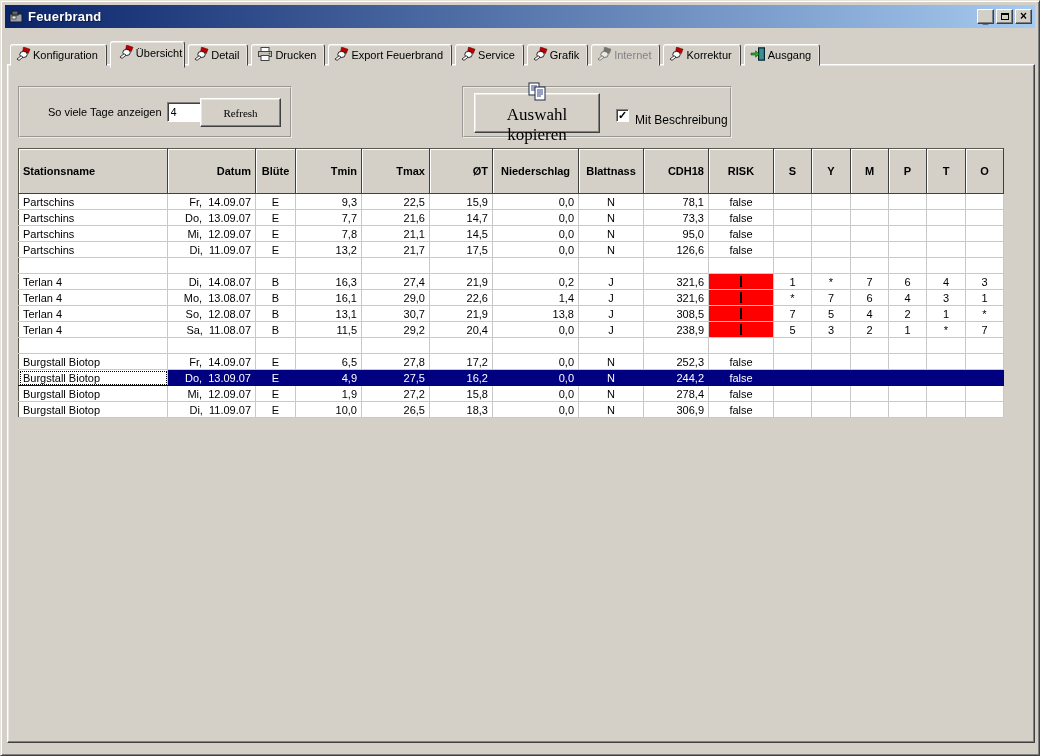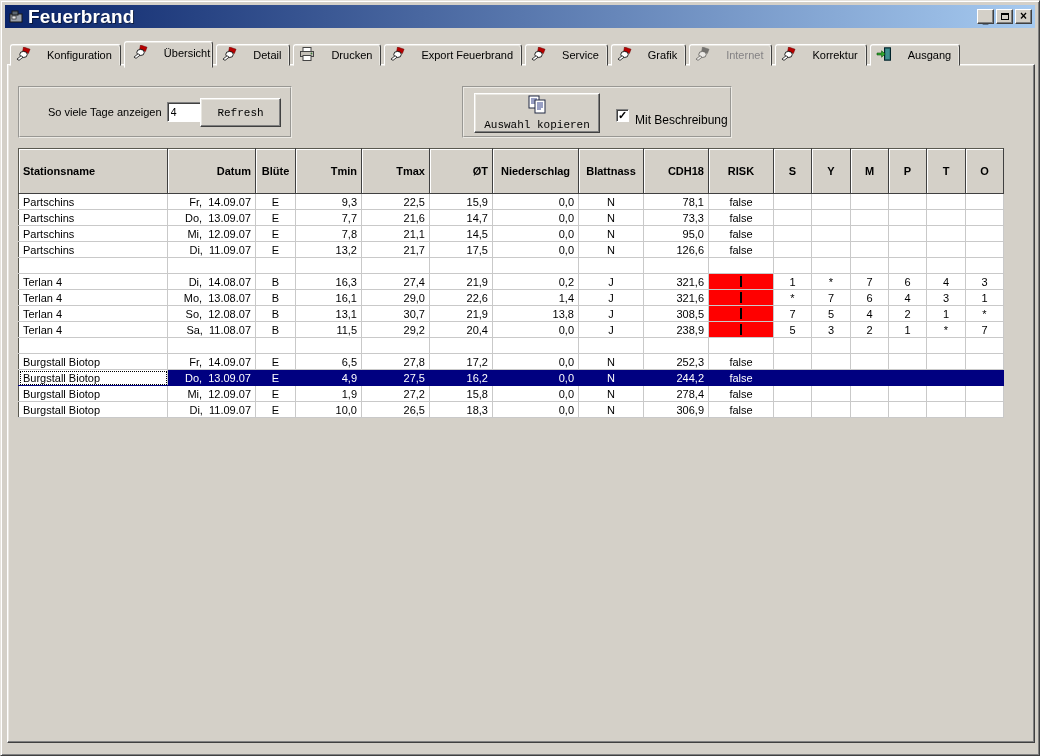--- a/index.html
+++ b/index.html
@@ -10,34 +10,34 @@
 
   .window{position:relative;width:1040px;height:756px;background:var(--face);
     border:1px solid;border-color:#e6e3dd var(--dark) var(--dark) #e6e3dd;
     box-shadow:inset 1px 1px 0 var(--hi), inset -1px -1px 0 var(--mid);}
 
   
   .titlebar{position:absolute;left:4px;top:4px;right:4px;height:23px;
     background:linear-gradient(to right,var(--tb1,#0a246a),var(--tb2,#a6caf0));
     display:flex;align-items:center;padding:0 3px;}
   .titlebar .app-icon{width:16px;height:16px;margin-right:4px;flex:0 0 auto;}
-  .title-text{color:#fff;font-weight:bold;font-size:19px;letter-spacing:.2px;
+  .title-text{color:#fff;font-weight:bold;font-size:13px;letter-spacing:.2px;
     text-shadow:1px 1px 0 rgba(0,0,0,.45);flex:1;}
   .tb-btn{width:17px;height:15px;margin-left:2px;background:var(--face);
     border:1px solid;border-color:var(--hi) var(--dark) var(--dark) var(--hi);
     box-shadow:inset -1px -1px 0 var(--mid);display:flex;align-items:center;
     justify-content:center;font-size:10px;font-weight:bold;color:#000;line-height:1;}
   .tb-btn .min-glyph{position:relative;top:3px;font-weight:bold;}
   .tb-btn .max-glyph{width:8px;height:7px;border:1px solid #000;border-top-width:2px;display:block;}
   .tb-btn .close-glyph{font-size:12px;position:relative;top:-1px;}
 
   
   .tabstrip{position:absolute;left:9px;top:39px;right:8px;height:26px;
     display:flex;align-items:flex-end;gap:3px;z-index:3;}
-  .tab{display:flex;align-items:center;gap:16px;height:22px;padding:2px 8px 2px 5px;
+  .tab{display:flex;align-items:center;gap:2px;height:22px;padding:2px 8px 2px 5px;
     background:var(--face);font-size:11px;color:#000;white-space:nowrap;
     border:1px solid;border-color:var(--hi) var(--dark) var(--face) var(--hi);
     border-radius:3px 3px 0 0;box-shadow:inset -1px 1px 0 #e8e6e0;cursor:default;}
   .tab.selected{height:27px;padding-bottom:6px;margin-bottom:-2px;z-index:4;
     padding-left:8px;padding-right:2px;}
   .tab.disabled{color:#848284;}
   .tab.disabled svg{filter:grayscale(1);opacity:.55;}
   .tab svg{flex:0 0 auto;}
 
   
@@ -51,25 +51,25 @@
   .box-copy{left:454px;top:21px;width:270px;height:52px;}
 
   .days-row{display:flex;align-items:center;height:100%;padding-left:28px;font-size:11px;}
   .field{width:43px;height:20px;margin-left:5px;background:#fff;border:1px solid;
     border-color:var(--mid) var(--hi) var(--hi) var(--mid);
     box-shadow:inset 1px 1px 0 var(--dark);font-size:11px;padding:1px 3px;
     font-family:"Liberation Sans",sans-serif;}
   .btn{background:var(--face);border:1px solid;
     border-color:var(--hi) var(--dark) var(--dark) var(--hi);
     box-shadow:inset -1px -1px 0 var(--mid), inset 1px 1px 0 #e8e6e0;
-    font-size:11px;font-family:Liberation Mono, monospace;color:#000;cursor:default;}
+    font-size:11px;font-family:Liberation Serif, serif;color:#000;cursor:default;}
   .refresh-btn{position:absolute;left:180px;top:10px;width:81px;height:29px;}
   .copy-btn{position:absolute;left:10px;top:5px;width:126px;height:40px;
     display:flex;flex-direction:column;align-items:center;justify-content:center;gap:1px;}
-  .copy-btn .lbl{font-size:11px;}
+  .copy-btn .lbl{font-size:17px;}
   .chk-row{position:absolute;left:152px;top:15px;display:flex;align-items:center;gap:6px;}
   .checkbox{width:13px;height:13px;background:#fff;border:1px solid;
     border-color:var(--mid) var(--hi) var(--hi) var(--mid);
     box-shadow:inset 1px 1px 0 var(--dark);display:flex;align-items:center;
     justify-content:center;font-size:11px;font-weight:bold;line-height:1;color:#000;}
   .chk-label{font-size:12px;margin-top:10px;}
 
   
   .grid-wrap{position:absolute;left:10px;top:83px;}
   table.grid{border-collapse:collapse;table-layout:fixed;background:#fff;

